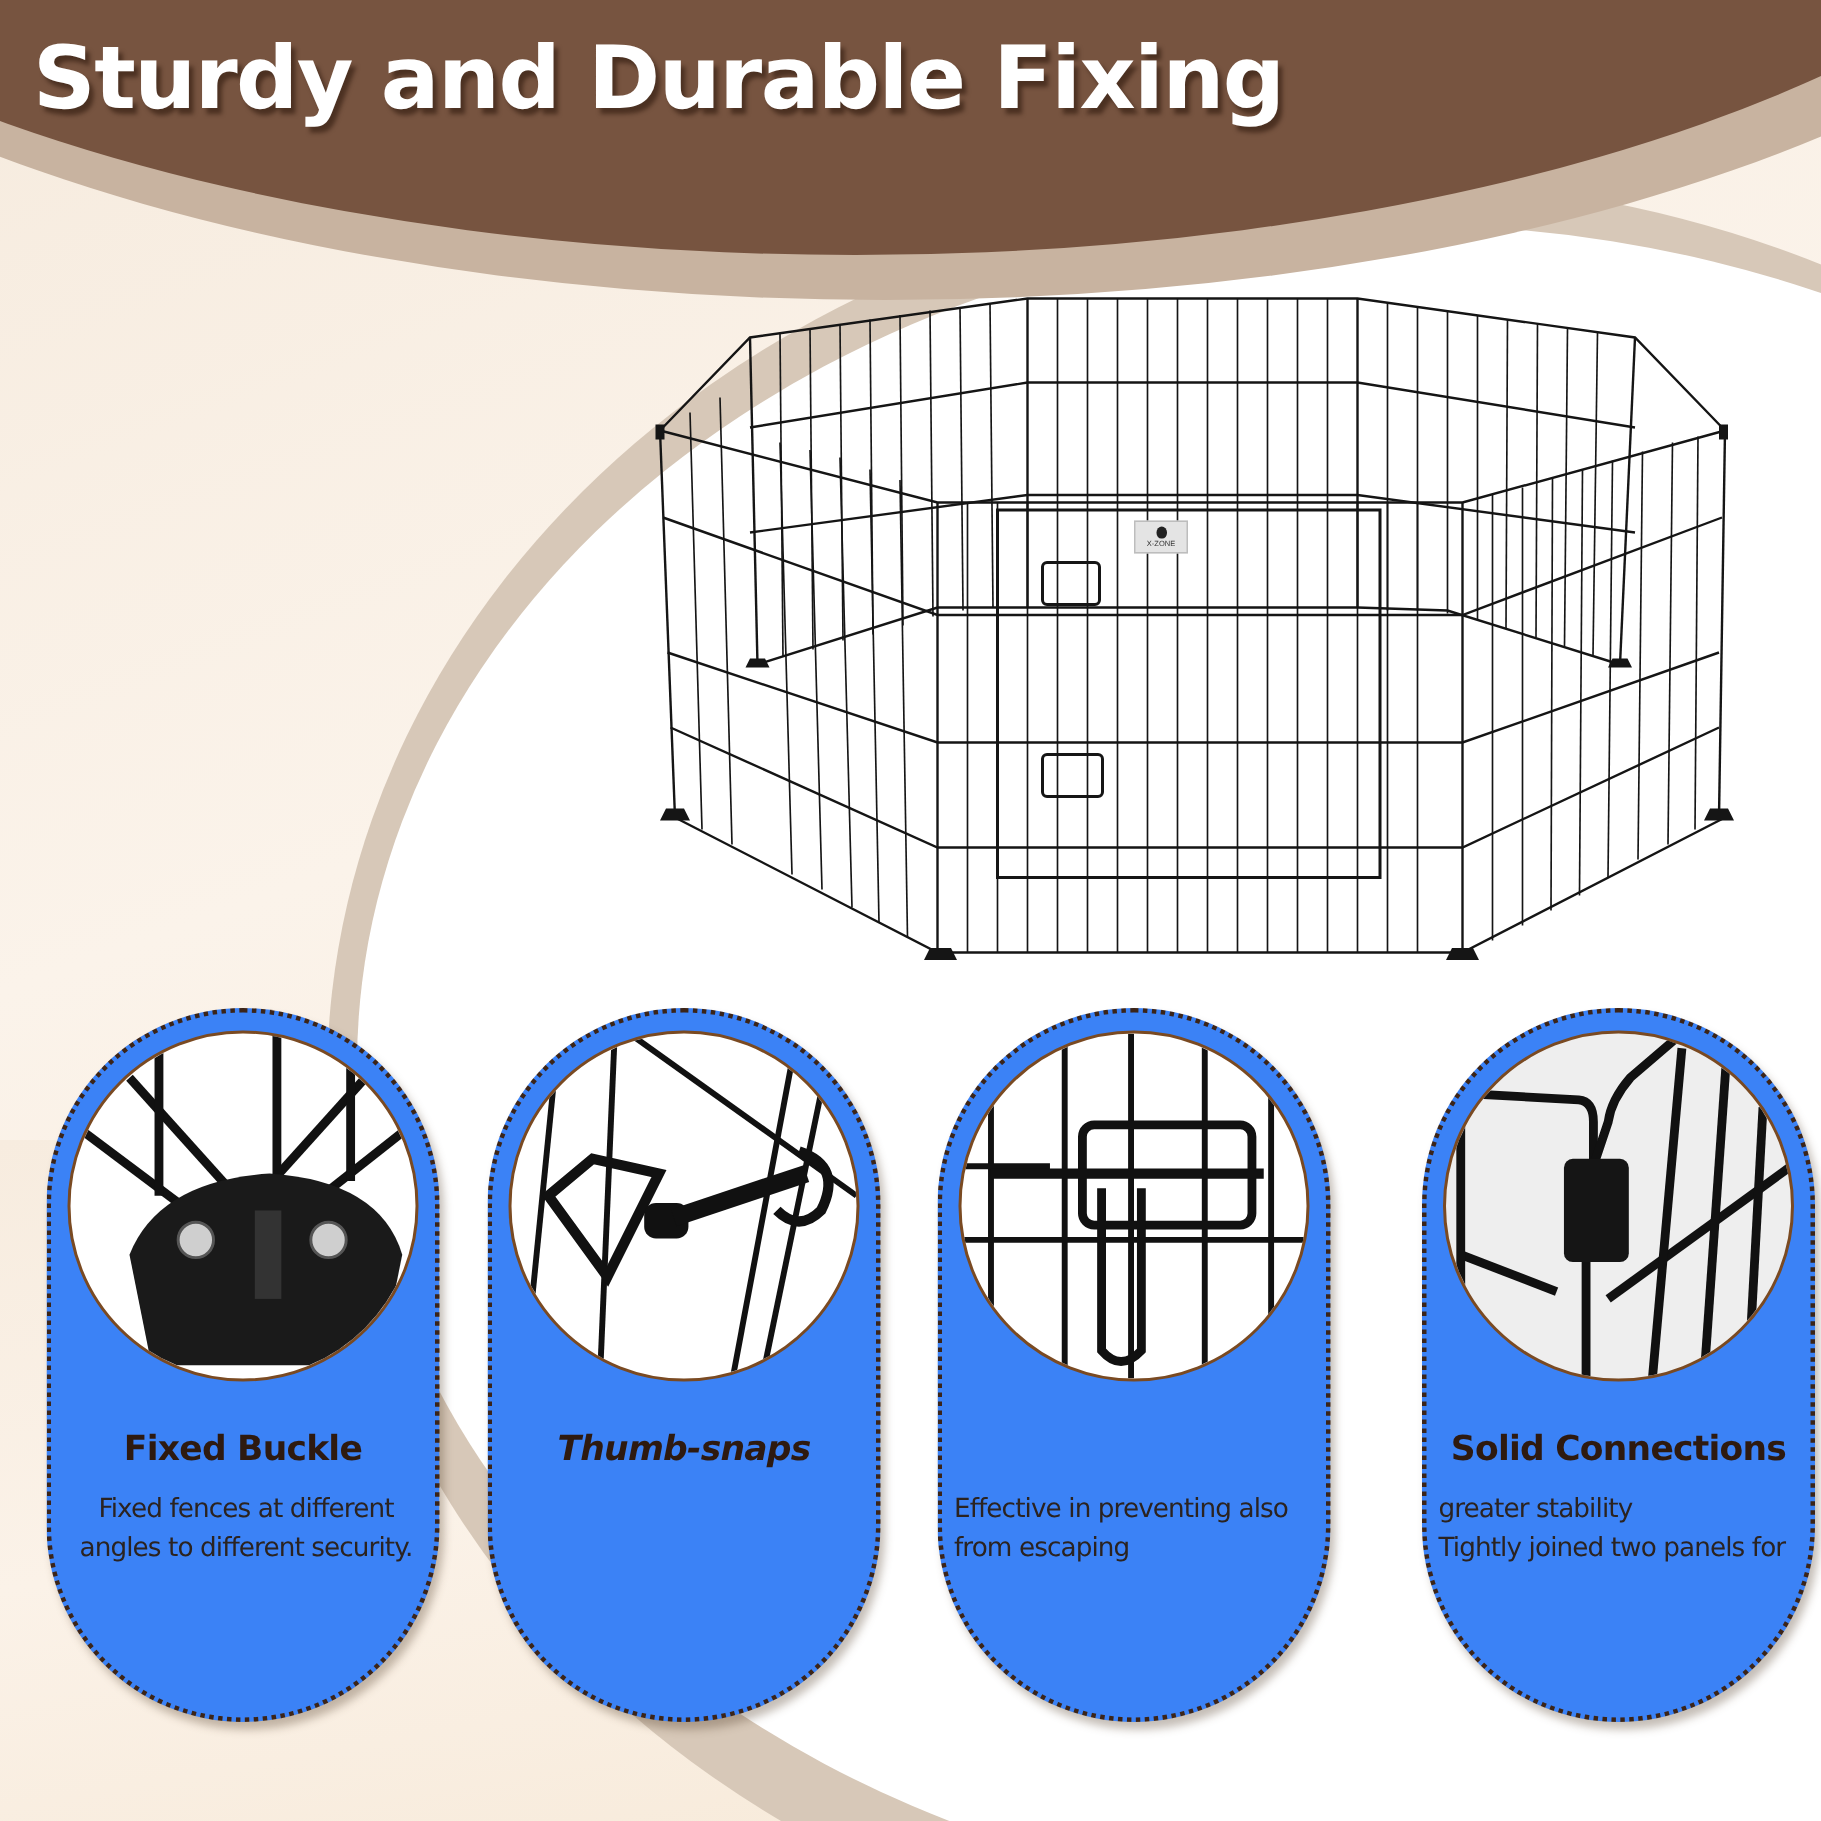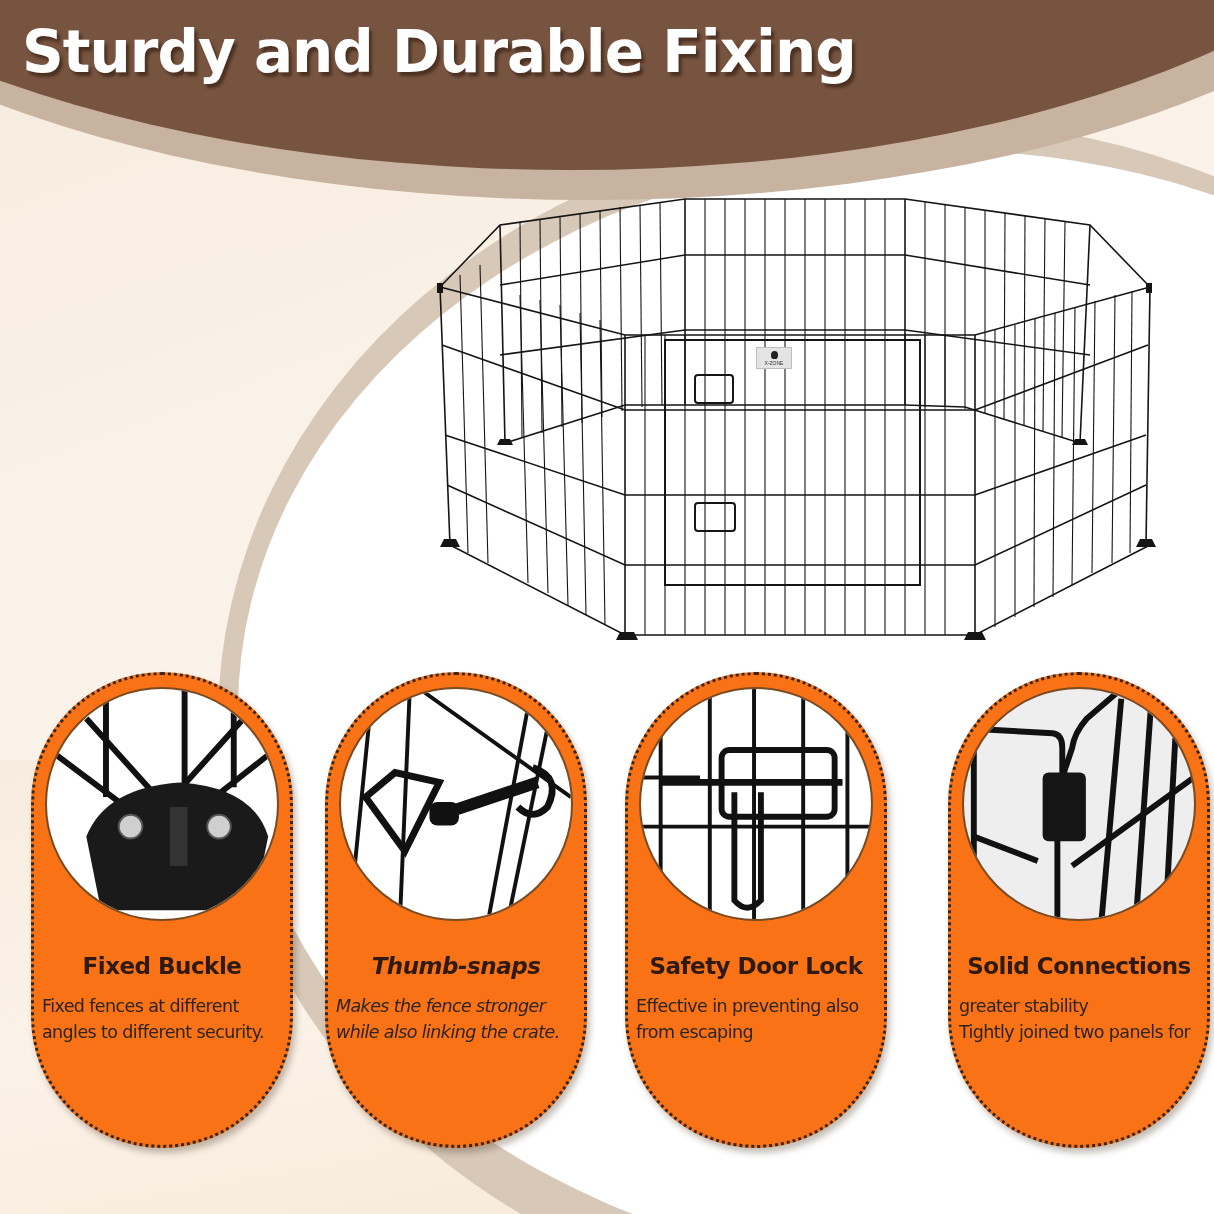--- a/index.html
+++ b/index.html
@@ -78,21 +78,21 @@
   }
   
   .cards {
     position: absolute; left: 0; top: 650px; width: 1214px; height: 520px;
   }
   .card {
     position: absolute;
     top: 22px;
     width: 262px; height: 476px;
     border-radius: 131px;
-    background: #f97316;
+    background: #3b82f6;
     border: 3px dotted #3b2418;
     box-shadow: 3px 5px 6px rgba(90,70,50,0.35);
   }
   .card .photo {
     position: absolute;
     left: 11px; top: 12px;
     width: 234px; height: 234px;
     border-radius: 50%;
     border: 2px solid #7a4a22;
     overflow: hidden;
@@ -113,21 +113,21 @@
   .card-desc {
     position: absolute;
     left: 8px; right: 4px; top: 318px;
     font-family: "DejaVu Sans", sans-serif;
     font-size: 17.5px;
     letter-spacing: -0.6px;
     line-height: 26px;
     color: #2b2320;
   }
   .card-desc span { display: block; white-space: nowrap; }
-  .card-desc.center { }
+  .card-desc.center { text-align: center; }
 </style>
 </head>
 <body>
 
 <div class="lower-band"></div>
 <div class="white-swoosh-shadow"></div>
 <div class="white-swoosh"></div>
 
 <div class="header-shadow"></div>
 <div class="header-bg"></div>
@@ -279,44 +279,39 @@
           <line x1="190" y1="20" x2="150" y2="234"></line>
           <line x1="210" y1="40" x2="170" y2="234"></line>
         </g>
         <path d="M25,110 L55,85 L100,95 L65,165 Z" fill="none" stroke="#111" stroke-width="7"></path>
         <rect x="90" y="115" width="30" height="24" rx="8" fill="#111"></rect>
         <line x1="110" y1="125" x2="200" y2="95" stroke="#111" stroke-width="12"></line>
         <path d="M195,80 Q225,90 210,120 Q195,135 180,120" fill="none" stroke="#111" stroke-width="7"></path>
       </svg>
     </div>
     <div class="card-title">Thumb-snaps</div>
-    <div class="card-desc center">
-      <span>Makes the fence stronger</span>
-      <span>while also linking the crate.</span>
-    </div>
   </div>
 
   <div class="card" style="left:625px;">
     <div class="photo">
       <svg viewBox="0 0 234 234">
         <g stroke="#111" stroke-width="4" fill="none">
           <line x1="20" y1="40" x2="20" y2="234"></line>
           <line x1="70" y1="0" x2="70" y2="234"></line>
           <line x1="115" y1="0" x2="115" y2="234"></line>
           <line x1="165" y1="0" x2="165" y2="234"></line>
           <line x1="210" y1="40" x2="210" y2="234"></line>
           <line x1="0" y1="140" x2="234" y2="140"></line>
           <line x1="0" y1="90" x2="60" y2="90"></line>
         </g>
         <rect x="82" y="62" width="115" height="68" rx="8" fill="none" stroke="#111" stroke-width="6"></rect>
         <line x1="20" y1="95" x2="205" y2="95" stroke="#111" stroke-width="7"></line>
         <path d="M95,105 L95,215 Q108,230 122,215 L122,105" fill="none" stroke="#111" stroke-width="6"></path>
       </svg>
     </div>
-    <div class="card-title">Safety Door Lock</div>
     <div class="card-desc">
       <span>Effective in preventing also</span>
       <span>from escaping</span>
     </div>
   </div>
 
   <div class="card" style="left:948px;">
     <div class="photo" style="background:#eeeeee;">
       <svg viewBox="0 0 234 234">
         <g stroke="#111" stroke-width="6" fill="none">

